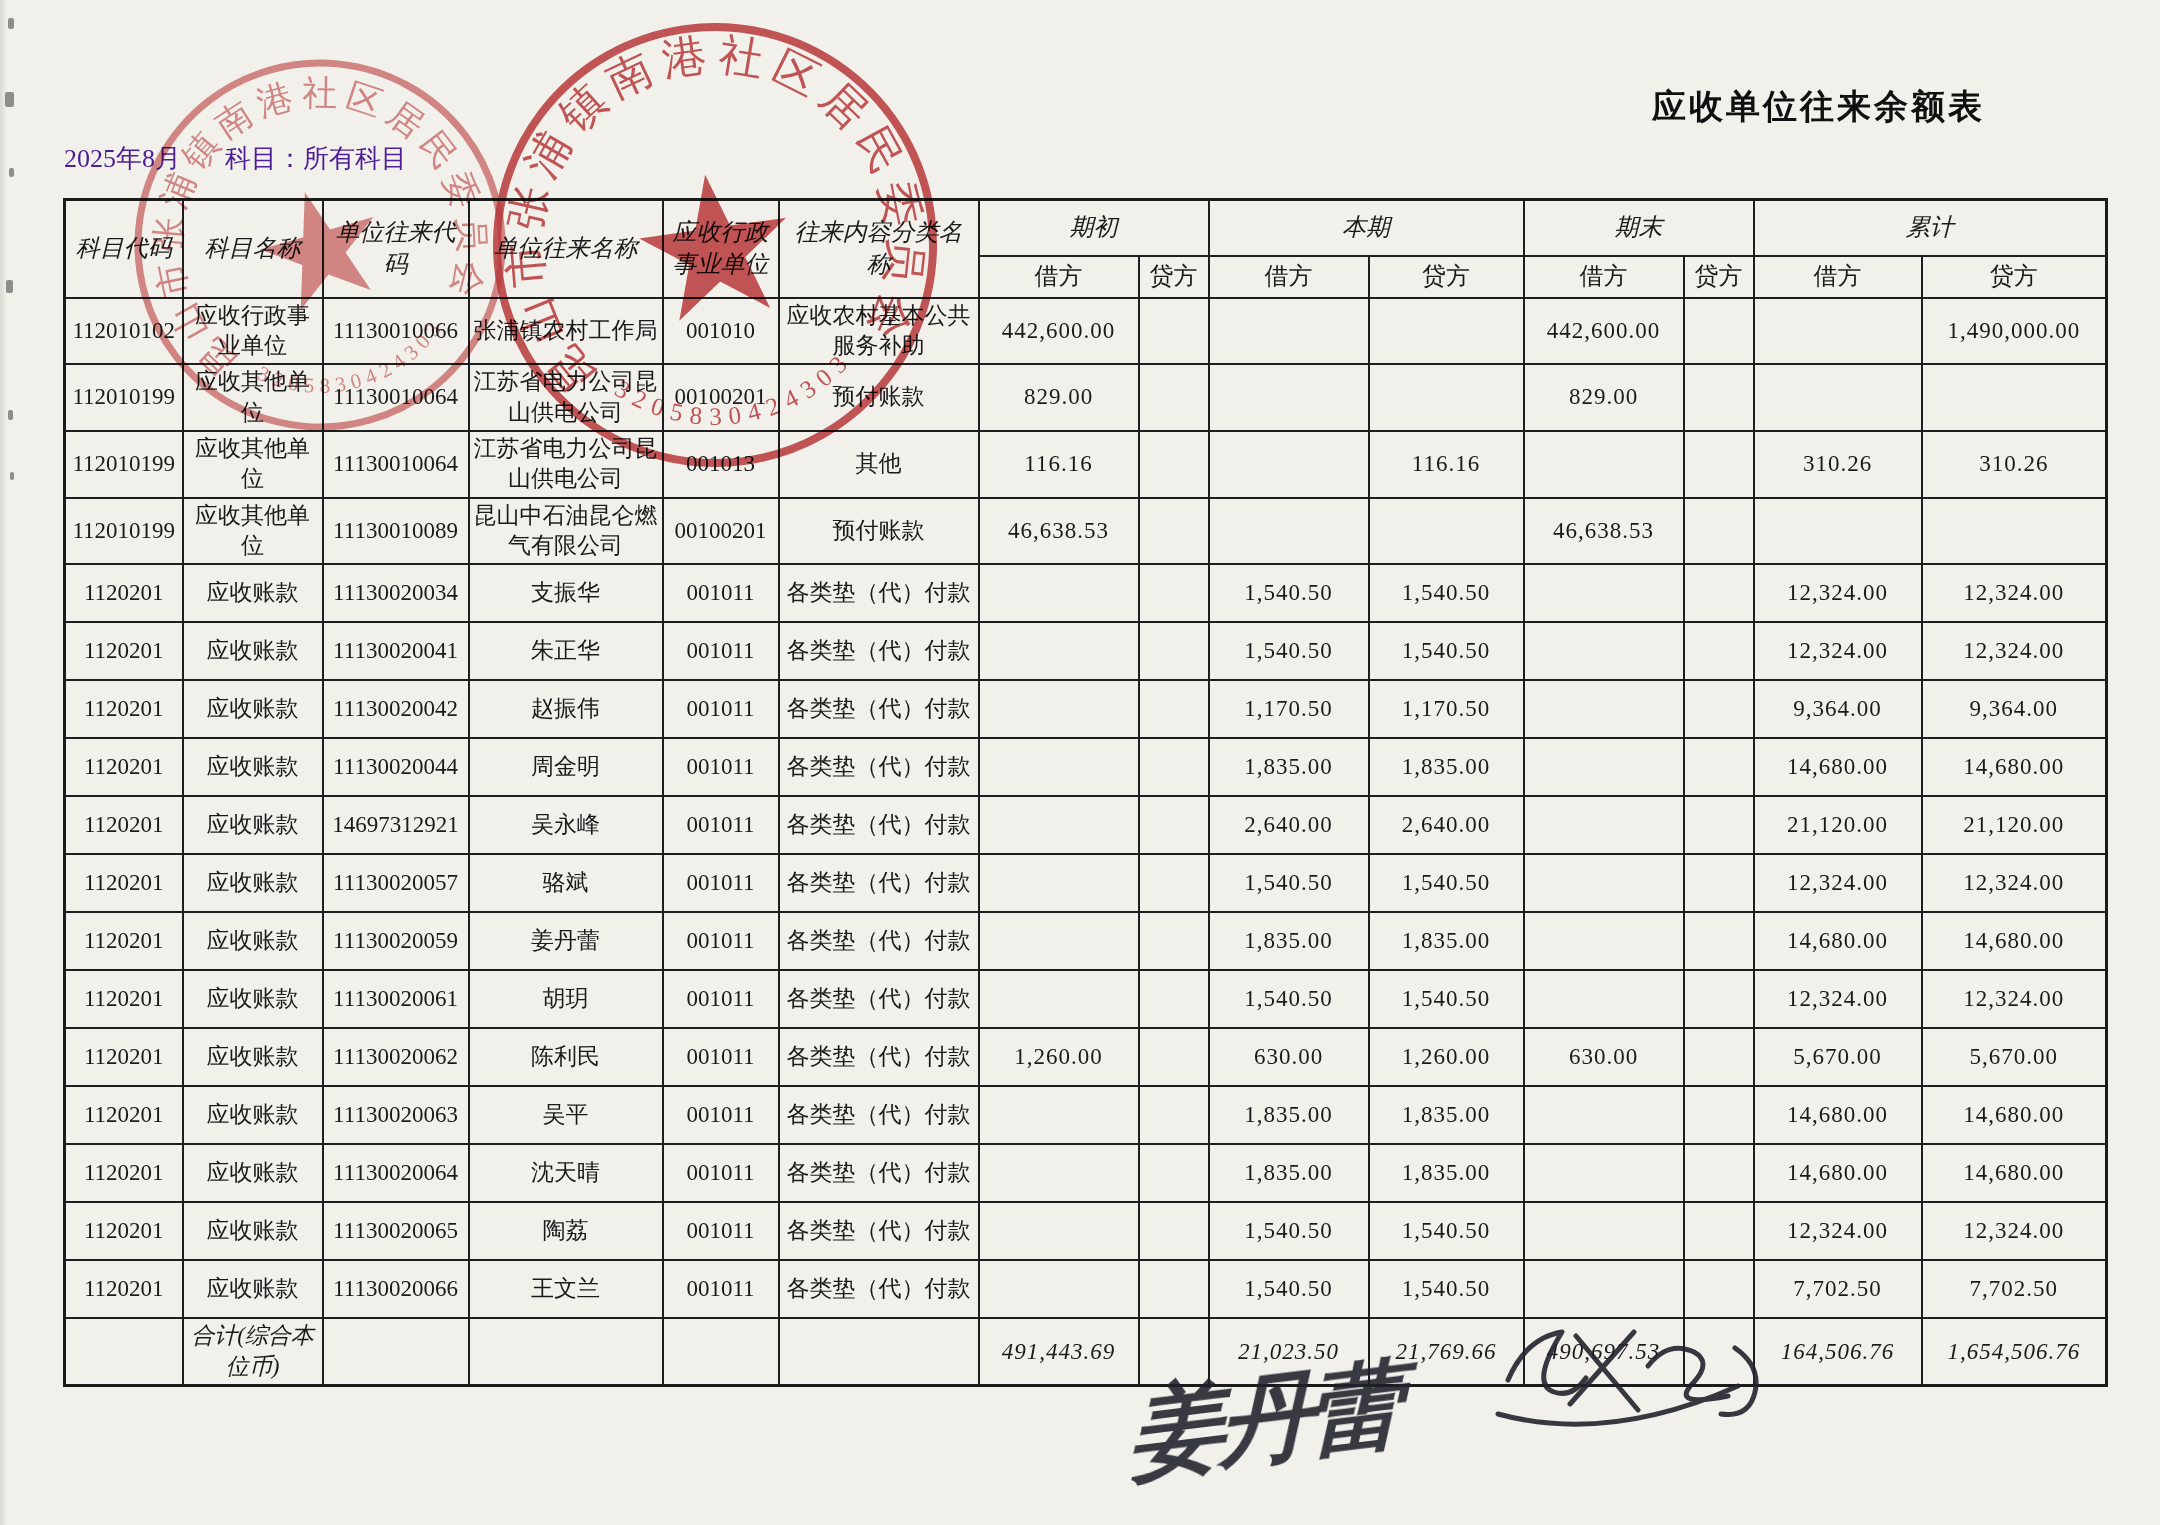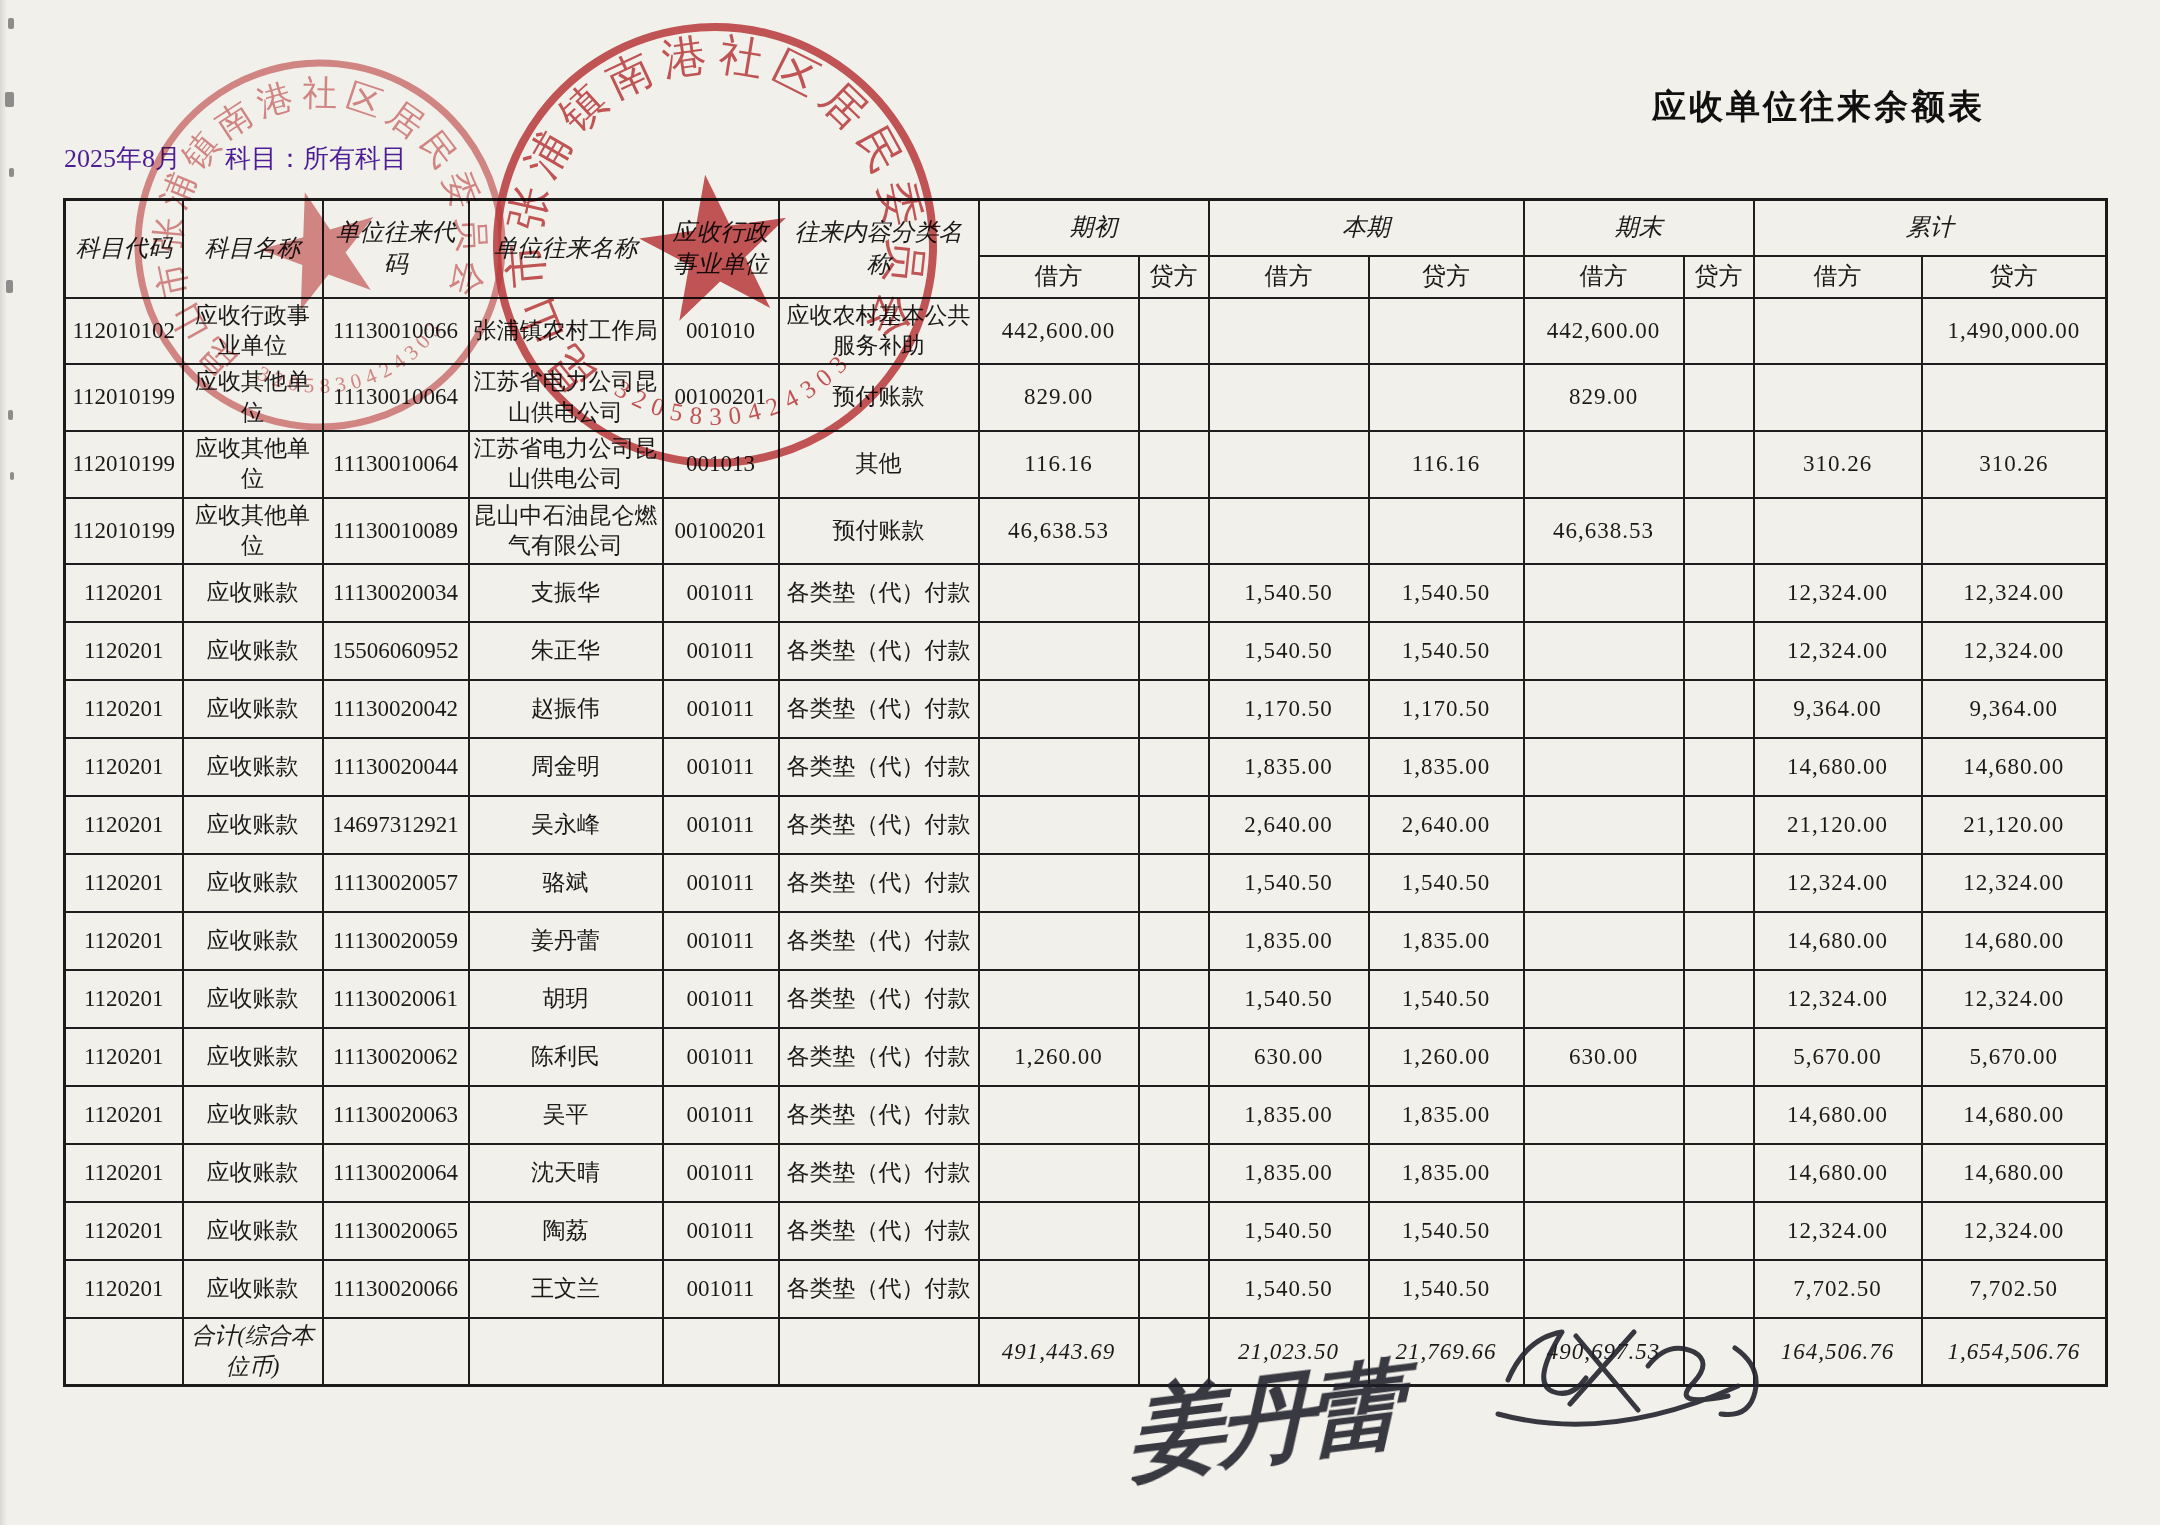--- a/index.html
+++ b/index.html
@@ -188,21 +188,21 @@
           <td class="num">1,540.50</td>
           <td class="num">1,540.50</td>
           <td class="num"></td>
           <td class="num"></td>
           <td class="num">12,324.00</td>
           <td class="num">12,324.00</td>
         </tr>
         <tr>
           <td>1120201</td>
           <td>应收账款</td>
-          <td>15506060952</td>
+          <td>11130020041</td>
           <td>朱正华</td>
           <td>001011</td>
           <td>各类垫（代）付款</td>
           <td class="num"></td>
           <td class="num"></td>
           <td class="num">1,540.50</td>
           <td class="num">1,540.50</td>
           <td class="num"></td>
           <td class="num"></td>
           <td class="num">12,324.00</td>

